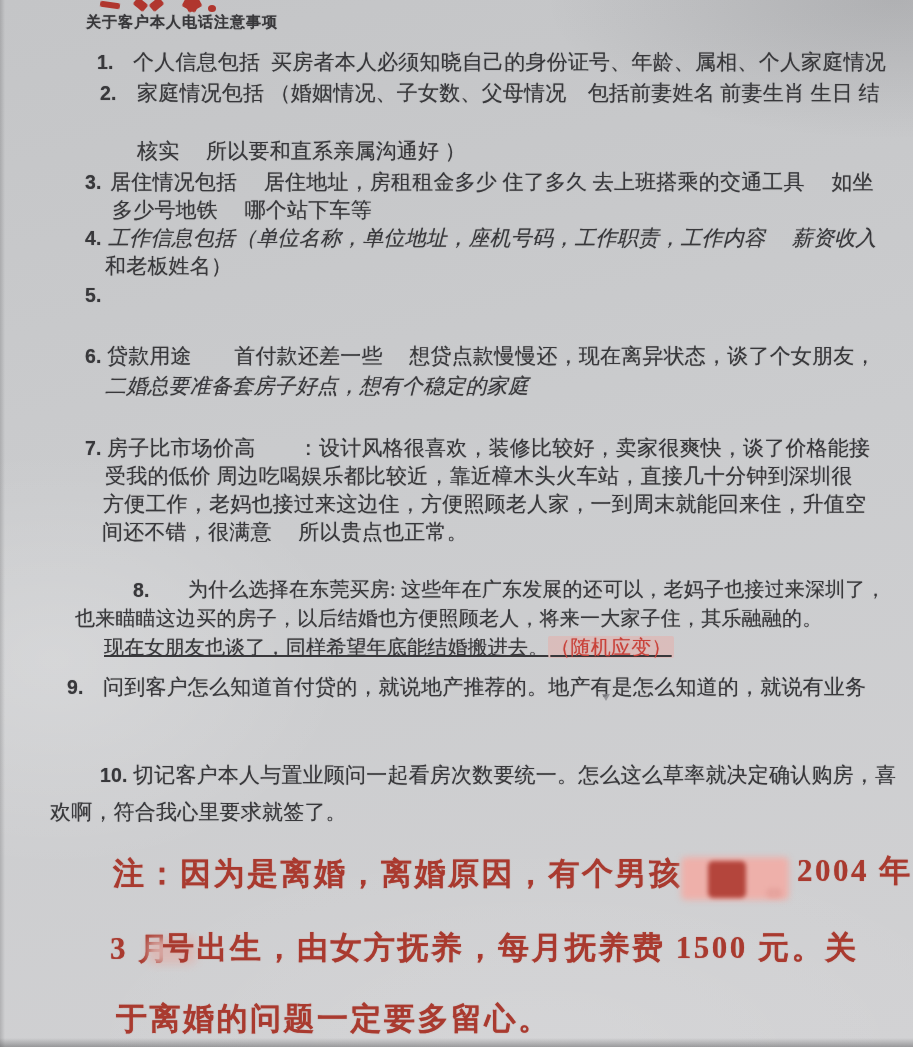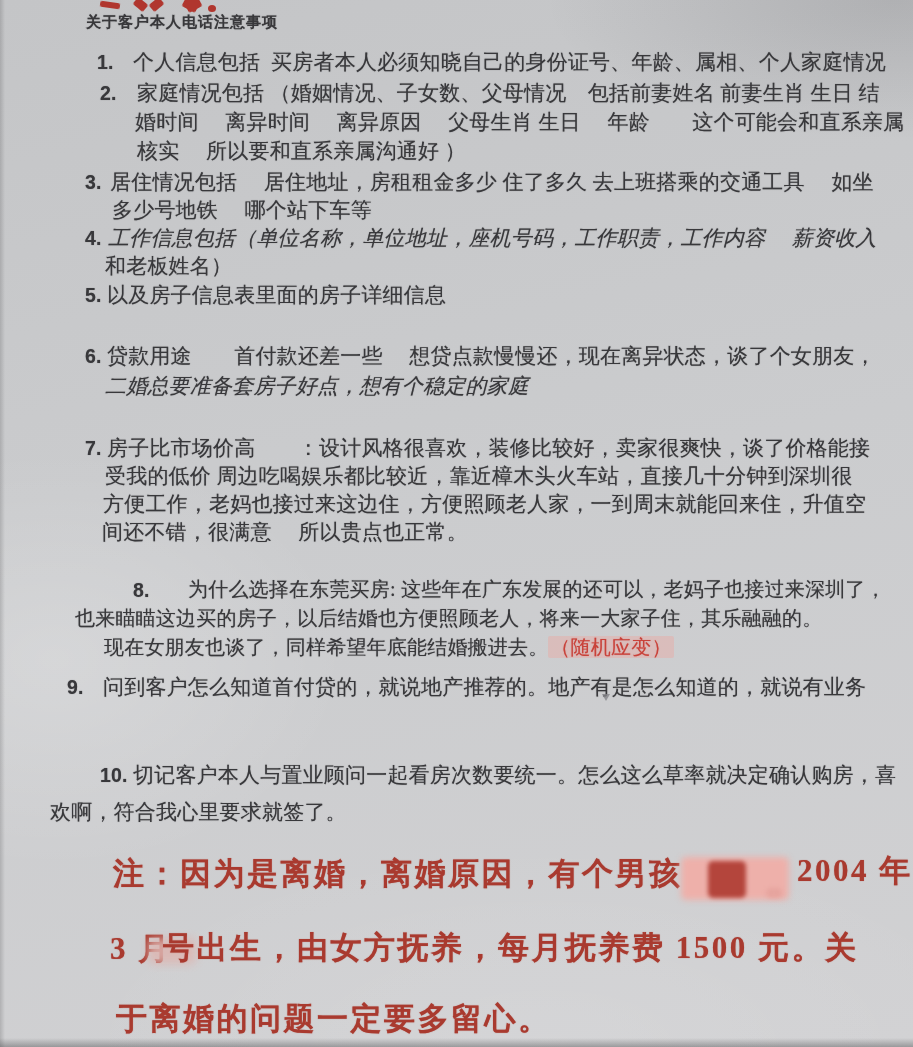--- a/index.html
+++ b/index.html
@@ -64,48 +64,46 @@
     <div class="clip dot" style="left:208px;top:5px;width:8px;height:7px;"></div>
   </div>
 
   <div class="t title" style="left:86px;top:14px;">关于客户本人电话注意事项</div>
 
   <div class="t num" style="left:97px;top:51px;">1.</div>
   <div class="t" style="left:133px;top:50px;">个人信息包括  买房者本人必须知晓自己的身份证号、年龄、属相、个人家庭情况</div>
 
   <div class="t num" style="left:100px;top:82px;">2.</div>
   <div class="t" style="left:137px;top:81px;">家庭情况包括 （婚姻情况、子女数、父母情况　包括前妻姓名 前妻生肖 生日 结</div>
-  <div class="t" style="left:135px;top:110px;">婚时间　 离异时间　 离异原因　 父母生肖 生日　 年龄　　这个可能会和直系亲属</div>
   <div class="t" style="left:137px;top:139px;">核实　 所以要和直系亲属沟通好 ）</div>
 
   <div class="t num" style="left:85px;top:171px;">3.</div>
   <div class="t" style="left:110px;top:170px;">居住情况包括　 居住地址，房租租金多少 住了多久 去上班搭乘的交通工具　 如坐</div>
   <div class="t" style="left:112px;top:198px;">多少号地铁　 哪个站下车等</div>
 
   <div class="t num" style="left:85px;top:227px;">4.</div>
   <div class="t" style="left:108px;top:226px;font-style:italic;">工作信息包括（单位名称，单位地址，座机号码，工作职责，工作内容　 薪资收入</div>
   <div class="t" style="left:105px;top:254px;">和老板姓名）</div>
 
   <div class="t num" style="left:85px;top:284px;">5.</div>
-  <div class="t" style="left:107px;top:283px;">以及房子信息表里面的房子详细信息</div>
 
   <div class="t num" style="left:85px;top:345px;">6.</div>
   <div class="t" style="left:107px;top:344px;">贷款用途　　首付款还差一些　 想贷点款慢慢还，现在离异状态，谈了个女朋友，</div>
   <div class="t" style="left:105px;top:374px;font-style:italic;">二婚总要准备套房子好点，想有个稳定的家庭</div>
 
   <div class="t num" style="left:85px;top:437px;">7.</div>
   <div class="t" style="left:107px;top:436px;">房子比市场价高　　：设计风格很喜欢，装修比较好，卖家很爽快，谈了价格能接</div>
   <div class="t" style="left:105px;top:464px;">受我的低价 周边吃喝娱乐都比较近，靠近樟木头火车站，直接几十分钟到深圳很</div>
   <div class="t" style="left:103px;top:492px;">方便工作，老妈也接过来这边住，方便照顾老人家，一到周末就能回来住，升值空</div>
   <div class="t" style="left:102px;top:520px;">间还不错，很满意　 所以贵点也正常。</div>
 
   <div class="t num" style="left:133px;top:579px;">8.</div>
   <div class="t small" style="left:188px;top:578px;">为什么选择在东莞买房: 这些年在广东发展的还可以，老妈子也接过来深圳了，</div>
   <div class="t small" style="left:75px;top:607px;">也来瞄瞄这边买的房子，以后结婚也方便照顾老人，将来一大家子住，其乐融融的。</div>
-  <div class="t small" style="left:104px;top:636px;"><span>现在女朋友也谈了，同样希望年底能结婚搬进去。</span><span class="red-tag">（随机应变）</span></div>
+  <div class="t small" style="left:104px;top:636px;text-decoration:underline;"><span>现在女朋友也谈了，同样希望年底能结婚搬进去。</span><span class="red-tag">（随机应变）</span></div>
 
   <div class="t num" style="left:67px;top:676px;">9.</div>
   <div class="t" style="left:103px;top:675px;">问到客户怎么知道首付贷的，就说地产推荐的。地产有是怎么知道的，就说有业务</div>
 
   <div class="t num" style="left:100px;top:764px;">10.</div>
   <div class="t" style="left:133px;top:763px;">切记客户本人与置业顾问一起看房次数要统一。怎么这么草率就决定确认购房，喜</div>
   <div class="t" style="left:50px;top:800px;">欢啊，符合我心里要求就签了。</div>
 
   <div class="speck" style="left:602px;top:694px;"></div>
 

